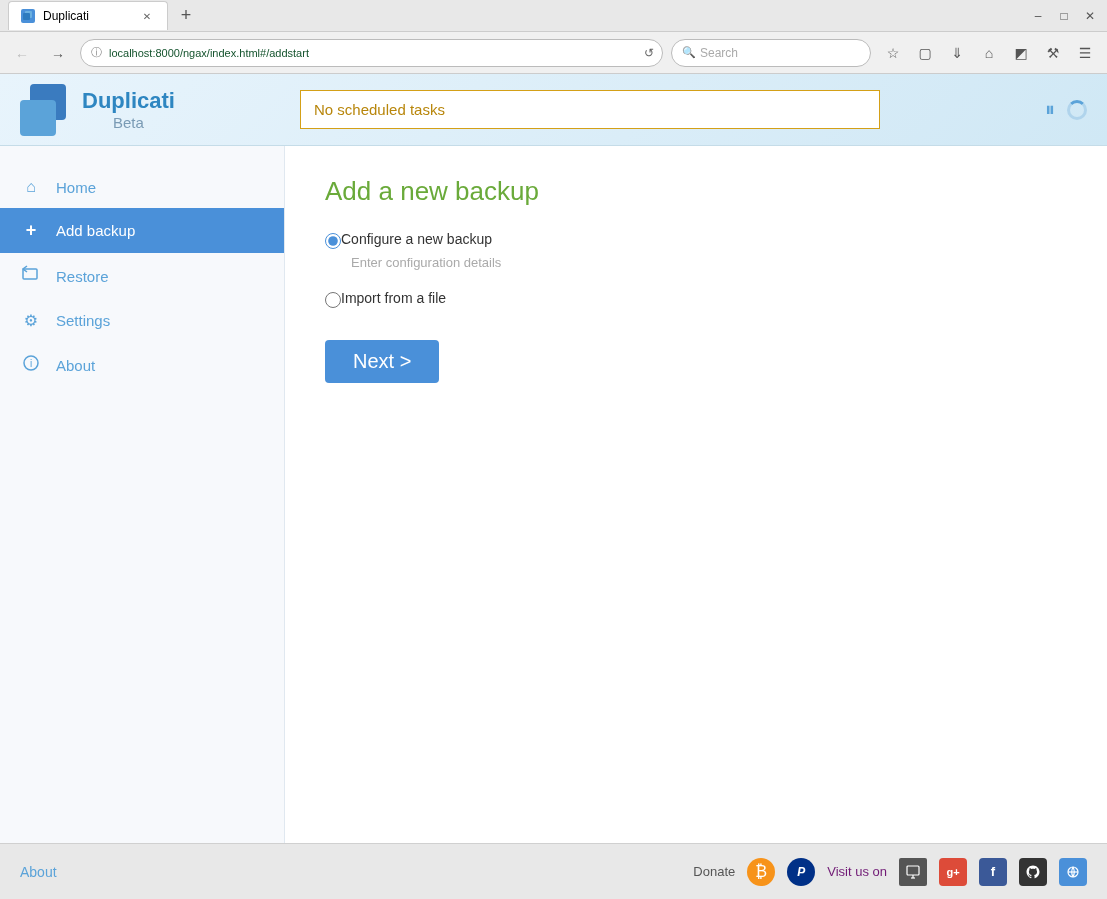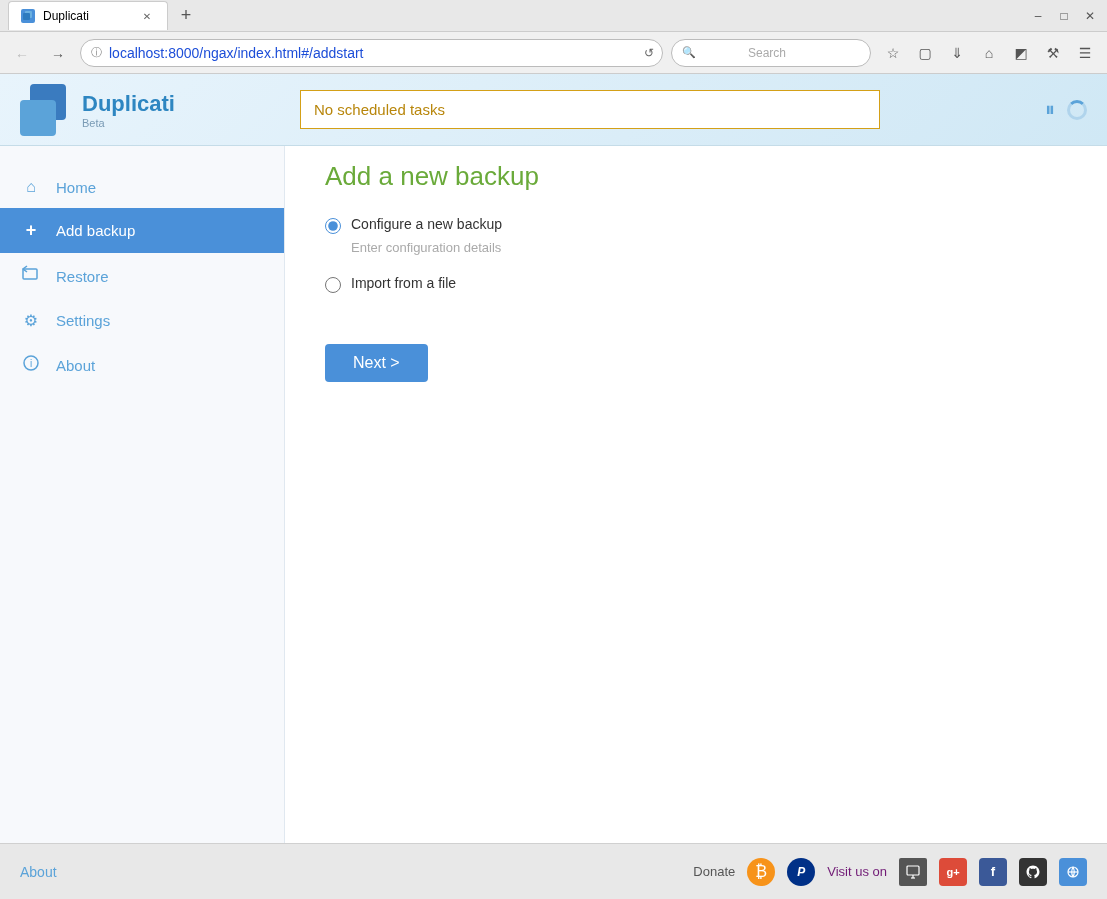--- a/index.html
+++ b/index.html
@@ -99,22 +99,22 @@
       align-items: center;
       position: relative;
     }
     .address-bar-lock {
       position: absolute;
       left: 10px;
       color: #888;
       font-size: 11px;
     }
     .address-bar-text {
-      font-size: 14px;
-      color: #1d4ed8;
+      font-size: 11px;
+      color: #14532d;
     }
     .refresh-btn {
       position: absolute;
       right: 8px;
       color: #666;
       cursor: pointer;
       font-size: 12px;
     }
     .search-bar {
       width: 200px;
@@ -188,21 +188,21 @@
     .logo-square-front {
       width: 36px;
       height: 36px;
       background: #5ba3d9;
       border-radius: 4px;
       position: absolute;
       bottom: 0; left: 0;
     }
     .logo-text-group { display: flex; flex-direction: column; }
     .logo-title { color: #2e86c1; font-size: 22px; font-weight: bold; }
-    .logo-subtitle { color: #7a9bb5; font-size: 11px; }
+    .logo-subtitle { color: #7a9bb5; font-size: 15px; text-align: center; }
     .status-banner {
       flex: 1;
       border: 1px solid #d4a017;
       background: #fff;
       padding: 10px 13px;
       color: #b8860b;
       font-size: 15px;
       max-width: 580px;
     }
     .header-controls {
@@ -260,35 +260,34 @@
       text-align: center;
       font-size: 16px;
       color: #5ba3d9;
       flex-shrink: 0;
     }
     .sidebar-item.active .sidebar-icon { color: #fff; }
 
     
     .content-area {
       flex: 1;
-      padding: 15px 40px;
+      padding: 30px 40px;
     }
     .page-title {
       color: #6aaa3a;
       font-size: 26px;
       font-weight: normal;
       margin-bottom: 24px;
     }
 
     
     .option-group { margin-bottom: 20px; }
     .option-row {
       display: flex;
       align-items: flex-start;
-      gap: 10px;
       margin-bottom: 6px;
       cursor: pointer;
     }
     .option-radio {
       width: 16px; height: 16px;
       margin-top: 2px;
       accent-color: #4a90d9;
       flex-shrink: 0;
     }
     .option-label {
@@ -301,24 +300,24 @@
       margin-left: 26px;
       margin-bottom: 12px;
     }
 
     
     .next-btn {
       background: #4a90d9;
       color: #fff;
       border: none;
       padding: 10px 28px;
-      font-size: 16px;
+      font-size: 20px;
       border-radius: 4px;
       cursor: pointer;
-      margin-top: 31px;
+      margin-top: 12px;
     }
 
     
     .app-footer {
       background: #e8e8e8;
       height: 56px;
       display: flex;
       align-items: center;
       padding: 0 20px;
       border-top: 1px solid #d0d0d0;
@@ -391,21 +390,21 @@
 <div class="browser-toolbar">
   <button class="nav-btn disabled">←</button>
   <button class="nav-btn">→</button>
   <div class="address-bar">
     <span class="address-bar-lock">ⓘ</span>
     <span class="address-bar-text">localhost:8000/ngax/index.html#/addstart</span>
     <span class="refresh-btn">↺</span>
   </div>
   <div class="search-bar">
     <span class="search-icon-inner">🔍</span>
-    <span style="color:#aaa; font-size:12px;margin-left:48px;">Search</span>
+    <span style="color:#aaa; font-size:12px;">Search</span>
   </div>
   <div class="toolbar-icons">
     <button class="toolbar-icon-btn">☆</button>
     <button class="toolbar-icon-btn">▢</button>
     <button class="toolbar-icon-btn">⇓</button>
     <button class="toolbar-icon-btn">⌂</button>
     <button class="toolbar-icon-btn">◩</button>
     <button class="toolbar-icon-btn">⚒</button>
     <button class="toolbar-icon-btn">☰</button>
   </div>

